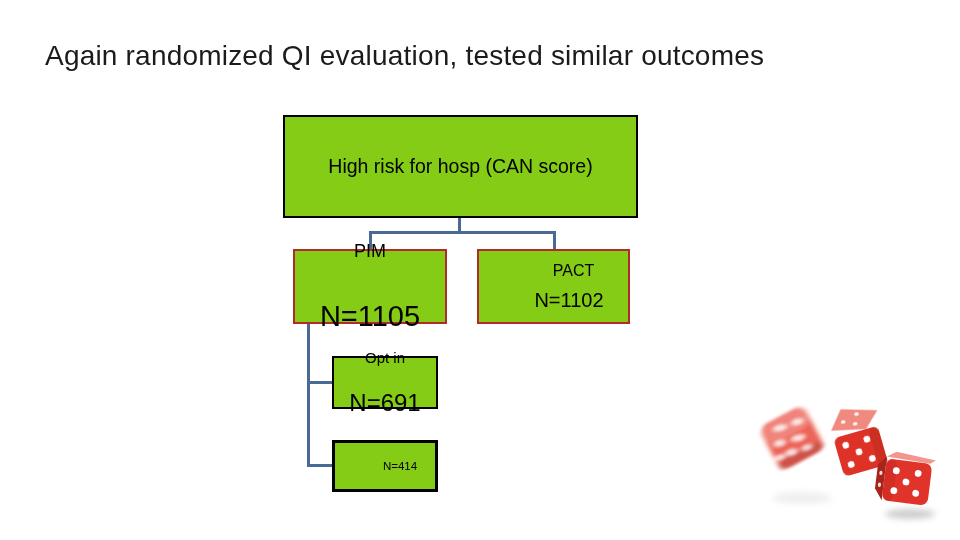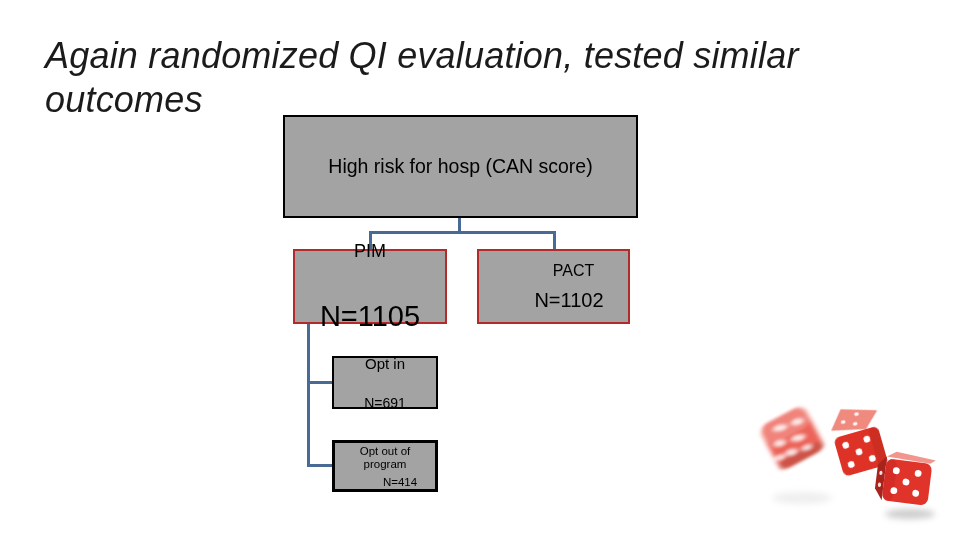--- a/index.html
+++ b/index.html
@@ -10,41 +10,41 @@
     --dice-red:#e0332a;
     --dice-red-light:#f0897e;
   }
   *{box-sizing:border-box;margin:0;padding:0;}
   html,body{width:960px;height:540px;}
   body{font-family:"Liberation Sans",sans-serif;background:#ffffff;overflow:hidden;}
   .slide{position:relative;width:960px;height:540px;background:#ffffff;}
 
   .title{
     position:absolute;left:45px;top:34px;width:790px;
-    font-size:36px;line-height:44px;font-weight:400;
-    color:var(--title-color);letter-spacing:0.2px;font-style:italic;
+    font-size:28px;line-height:44px;font-weight:400;
+    color:var(--title-color);letter-spacing:0.2px;
   }
 
   .box{
-    position:absolute;background:#a3a3a3;
+    position:absolute;background:#84cc16;
     display:flex;flex-direction:column;align-items:center;justify-content:center;
     text-align:center;color:#000;
   }
   .box-root{left:283px;top:115px;width:355px;height:103px;border:2px solid var(--black-border);row-gap:13px;font-size:19.5px;}
   .box-pim{left:293px;top:249px;width:154px;height:75px;border:2px solid var(--red-border);row-gap:8px;gap:38px;}
   .box-pact{left:477px;top:249px;width:153px;height:75px;border:2px solid var(--red-border);row-gap:9px;}
   .box-optin{left:332px;top:356px;width:106px;height:53px;border:2px solid var(--black-border);row-gap:23px;}
   .box-optout{left:332px;top:440px;width:106px;height:52px;border:3px solid var(--black-border);row-gap:4px;}
 
   .lbl-pim{font-size:18px;}
   .n-pim{font-size:29px;}
   .lbl-pact{font-size:16px;margin-left:40px;}
   .n-pact{font-size:20px;margin-left:31px;}
   .lbl-optin{font-size:15px;}
-  .n-optin{font-size:14px;}
+  .n-optin{font-size:24px;}
   .lbl-optout{font-size:11.5px;line-height:13.5px;width:80px;}
   .n-optout{font-size:11.5px;margin-left:30px;}
 
   .line{position:absolute;background:var(--connector);}
   .v{width:2.5px;}
   .h{height:2.5px;}
   .ln-root-v{left:458px;top:217px;height:16px;}
   .ln-main-h{left:369px;top:231px;width:187px;}
   .ln-pim-v{left:369px;top:231px;height:19px;}
   .ln-pact-v{left:553px;top:231px;height:19px;}
@@ -82,21 +82,20 @@
     <span class="lbl-pact">PACT</span>
     <span class="n-pact">N=1102</span>
   </div>
 
   <div class="box box-optin">
     <span class="lbl-optin">Opt in</span>
     <span class="n-optin">N=691</span>
   </div>
 
   <div class="box box-optout">
-    <span class="lbl-optout">Opt out of program</span>
     <span class="n-optout">N=414</span>
   </div>
 
   <svg class="dice" viewBox="0 0 216 154" xmlns="http://www.w3.org/2000/svg">
     <defs>
       <filter id="blurL" x="-40%" y="-40%" width="180%" height="180%">
           <feGaussianBlur stdDeviation="2.6 1.5"></feGaussianBlur>
         </filter>
       <filter id="blurM" x="-20%" y="-20%" width="140%" height="140%">
           <feGaussianBlur stdDeviation="0.6"></feGaussianBlur>

